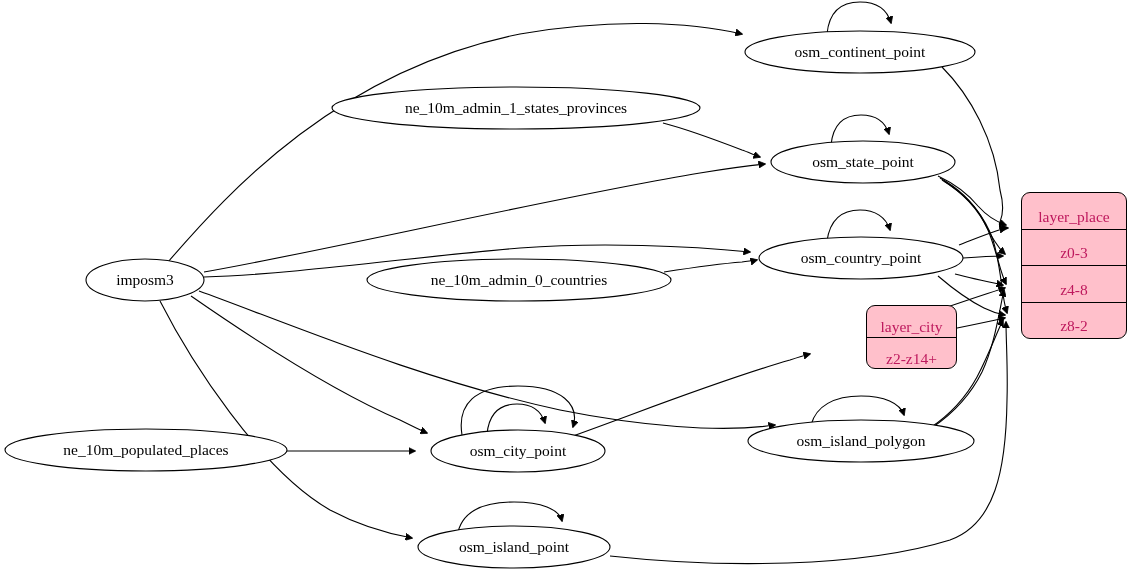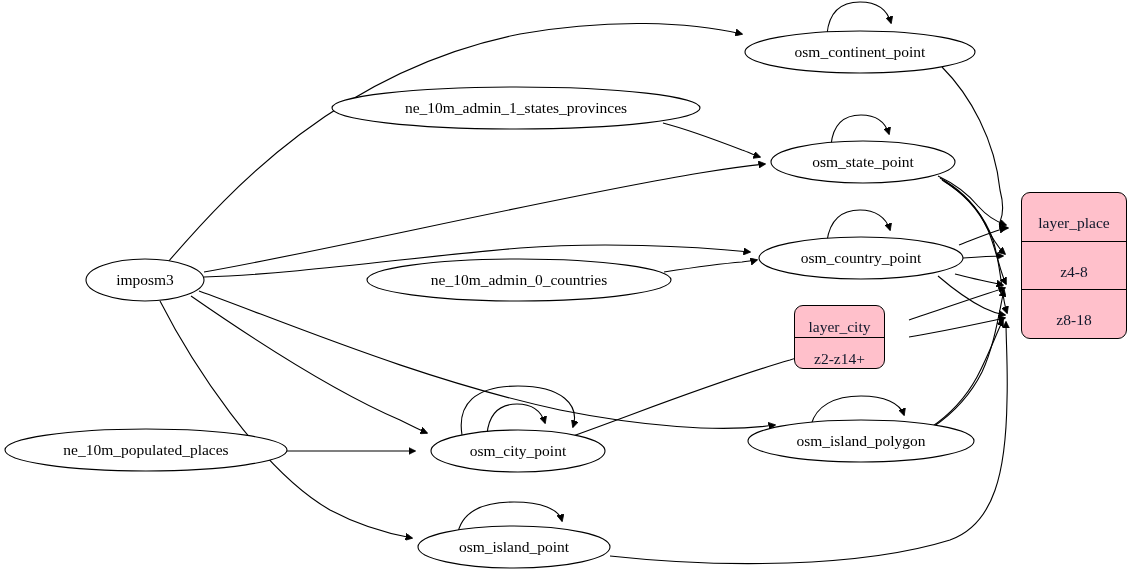--- a/index.html
+++ b/index.html
@@ -54,21 +54,21 @@
     display: flex;
     flex-direction: column;
   }
   .record-row {
     flex: 1 1 auto;
     display: flex;
     align-items: center;
     justify-content: center;
     font-family: "Liberation Serif", "DejaVu Serif", serif;
     font-size: 15.5px;
-    color: #0f172a;
+    color: #be185d;
     border-bottom: 1.2px solid #000000;
     padding: 0 6px;
     white-space: nowrap;
     margin-top: 12px;
   }
   .record-row:last-child {
     border-bottom: none;
   }
 </style>
 </head>
@@ -199,22 +199,23 @@
       <g>
         <ellipse class="node-ellipse" cx="861" cy="441" rx="113" ry="21"></ellipse>
         <text class="node-label" x="861" y="442">osm_island_polygon</text>
       </g>
 
     </g>
   </svg>
 
   <div class="record-box" style="left:1021px; top:192px; width:106px; height:147px;">
     <div class="record-row">layer_place</div>
+    <div class="record-row">z0-3</div>
     <div class="record-row">z4-8</div>
-    <div class="record-row">z8-18</div>
+    <div class="record-row">z8-2</div>
   </div>
 
-  <div class="record-box" style="left:794px; top:305px; width:91px; height:64px;">
+  <div class="record-box" style="left:866px; top:305px; width:91px; height:64px;">
     <div class="record-row">layer_city</div>
     <div class="record-row">z2-z14+</div>
   </div>
 
 </div>
 
 </body></html>

